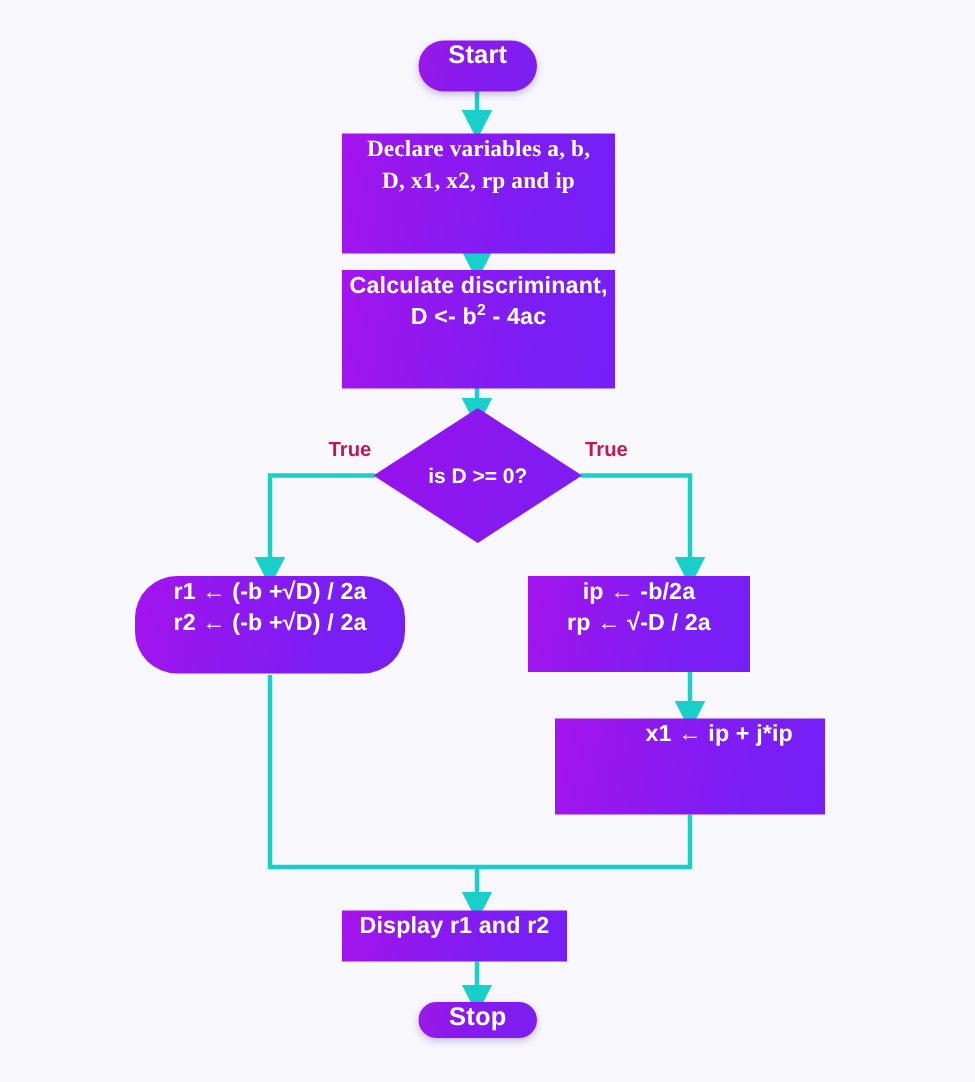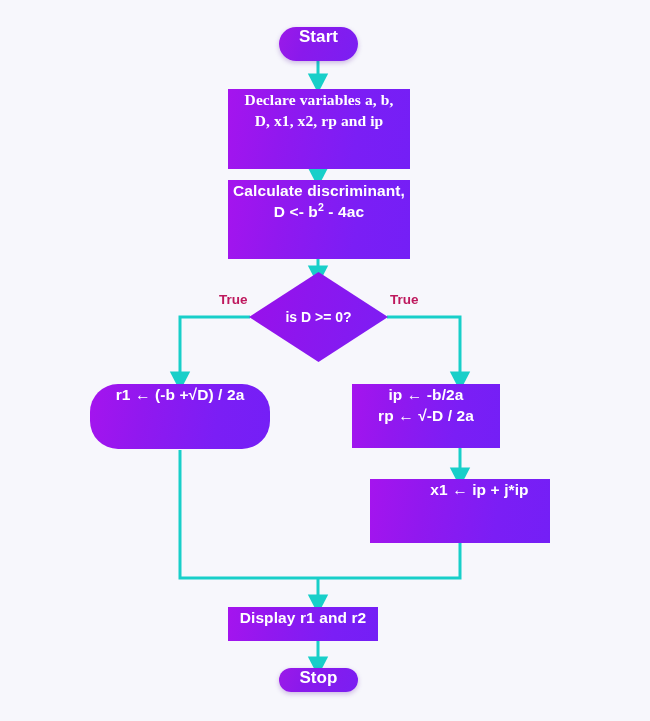--- a/index.html
+++ b/index.html
@@ -142,20 +142,21 @@
     <div class="decision-shape"></div>
     <div class="decision-label">is D &gt;= 0?</div>
   </div>
 
   <div class="edge-label" style="left:219px; top:292px;">True</div>
   <div class="edge-label" style="left:390px; top:292px;">True</div>
 
   <div class="node process" style="left:90px; top:384px; width:180px; height:65px;border-radius:28px;">
     <span>
       <span class="ln1">r1 ← (-b +√D) / 2a</span>
+      <span class="ln2">r2 ← (-b +√D) / 2a</span>
     </span>
   </div>
 
   <div class="node process" style="left:352px; top:384px; width:148px; height:64px;">
     <span>
       <span class="ln1">ip ← -b/2a</span>
       <span class="ln2">rp ← √-D / 2a</span>
     </span>
   </div>
 

